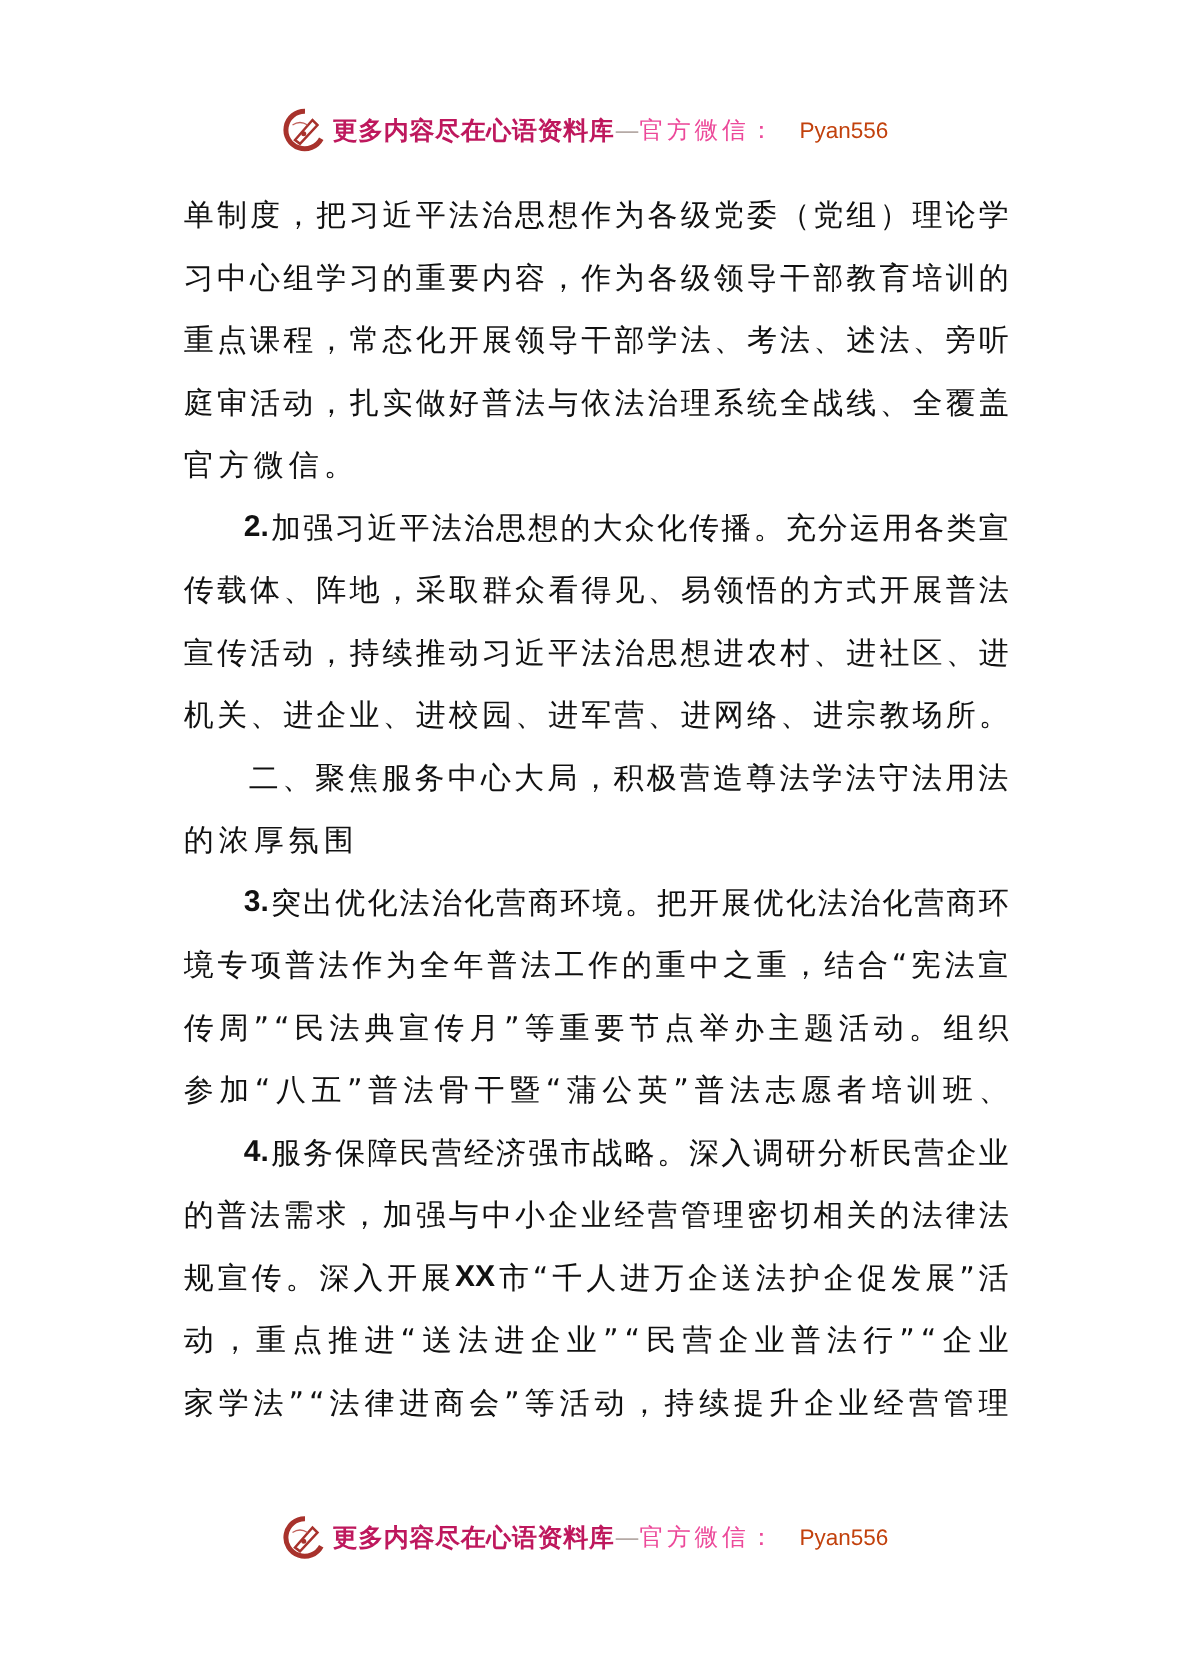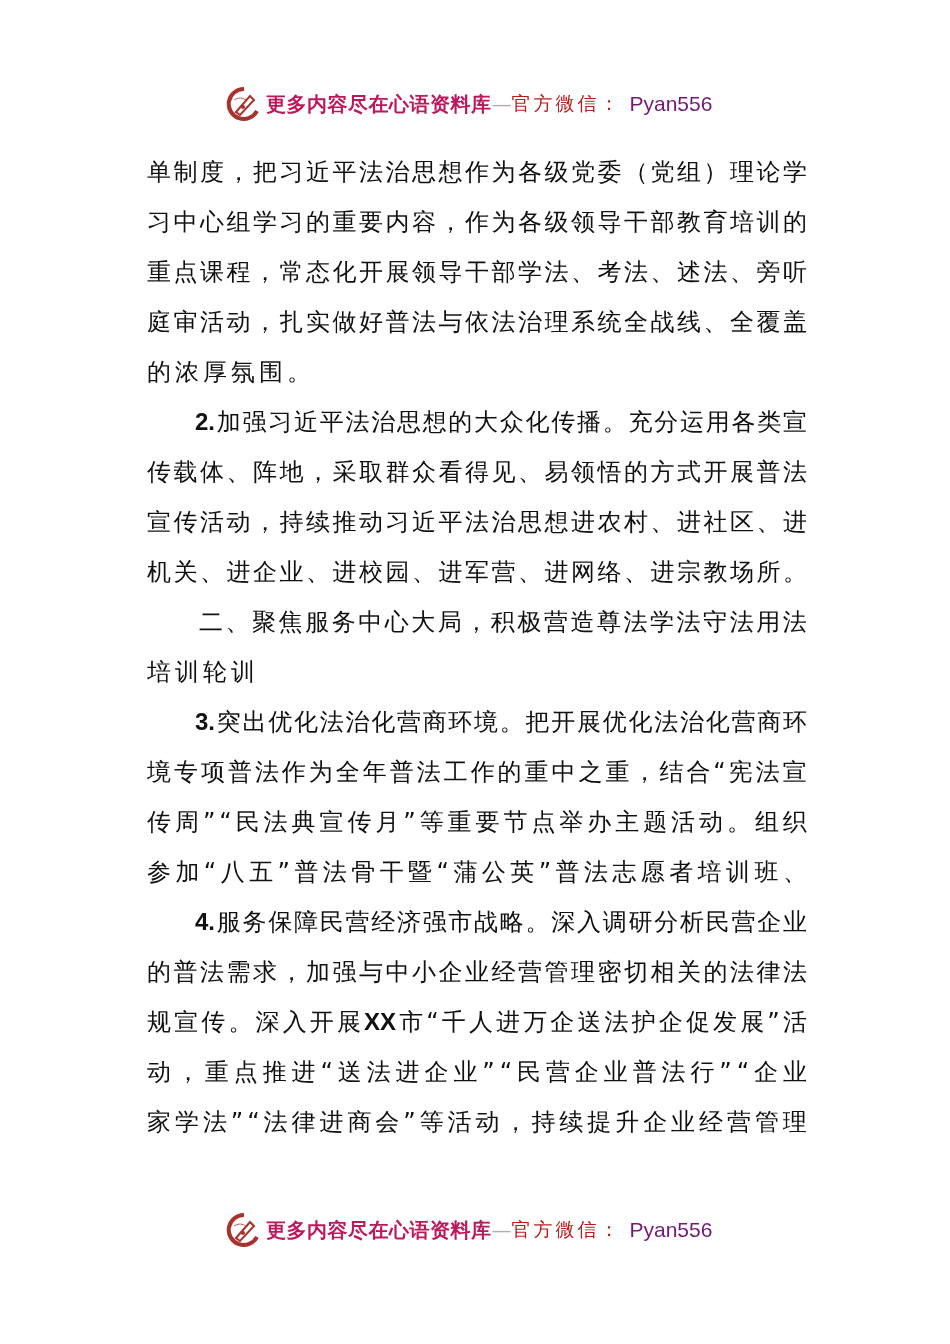--- a/index.html
+++ b/index.html
@@ -4,22 +4,22 @@
 <style>
   html, body { margin: 0; padding: 0; background: #ffffff; }
   body { width: 950px; height: 1344px; position: relative; overflow: hidden;
          font-family: "DejaVu Sans", "Liberation Sans", sans-serif; color: #111; }
   .banner { position: absolute; left: 226px; height: 40px; display: flex; align-items: center; }
   .banner.top { top: 84px; }
   .banner.bottom { top: 1210px; }
   .logo { width: 36px; height: 36px; margin-right: 4px; }
   .banner .red { color: #be185d; font-family: "DejaVu Serif", "Liberation Serif", serif; font-size: 20px; font-weight: bold; letter-spacing: 0.5px; }
   .banner .dash { color: #b5aaa6; font-size: 20px; }
-  .banner .grey { color: #b91c1c; font-family: "DejaVu Serif", "Liberation Serif", serif; font-size: 19px; letter-spacing: 3px; }
-  .banner .id { color: #701a75; font-family: "Liberation Sans", sans-serif; font-size: 21px; margin-left: 8px; }
+  .banner .grey { color: #ec4899; font-family: "DejaVu Serif", "Liberation Serif", serif; font-size: 19px; letter-spacing: 3px; }
+  .banner .id { color: #c2410c; font-family: "Liberation Sans", sans-serif; font-size: 18px; margin-left: 18px; }
   .content { position: absolute; left: 147px; top: 147px; width: 660px; }
   .line { height: 50px; line-height: 50px; font-size: 24px; white-space: nowrap;
           display: flex; justify-content: space-between; overflow: hidden; }
   .line.last { justify-content: flex-start; letter-spacing: 4px; }
   .line.indent { padding-left: 48px; }
   .line.indent-h { padding-left: 52px; }
   .line span { display: inline-block; }
   .num { font-family: "Liberation Sans", sans-serif; font-weight: bold; }
 </style>
 </head>
@@ -141,21 +141,21 @@
       <span>统</span>
       <span>全</span>
       <span>战</span>
       <span>线</span>
       <span>、</span>
       <span>全</span>
       <span>覆</span>
       <span>盖</span>
     </div>
     <div class="line last">
-      <span>的浓厚氛围。</span>
+      <span>官方微信。</span>
     </div>
     <div class="line indent">
       <span class="num">2.</span>
       <span>加</span>
       <span>强</span>
       <span>习</span>
       <span>近</span>
       <span>平</span>
       <span>法</span>
       <span>治</span>
@@ -276,21 +276,21 @@
       <span>尊</span>
       <span>法</span>
       <span>学</span>
       <span>法</span>
       <span>守</span>
       <span>法</span>
       <span>用</span>
       <span>法</span>
     </div>
     <div class="line last">
-      <span>培训轮训</span>
+      <span>的浓厚氛围</span>
     </div>
     <div class="line indent">
       <span class="num">3.</span>
       <span>突</span>
       <span>出</span>
       <span>优</span>
       <span>化</span>
       <span>法</span>
       <span>治</span>
       <span>化</span>

